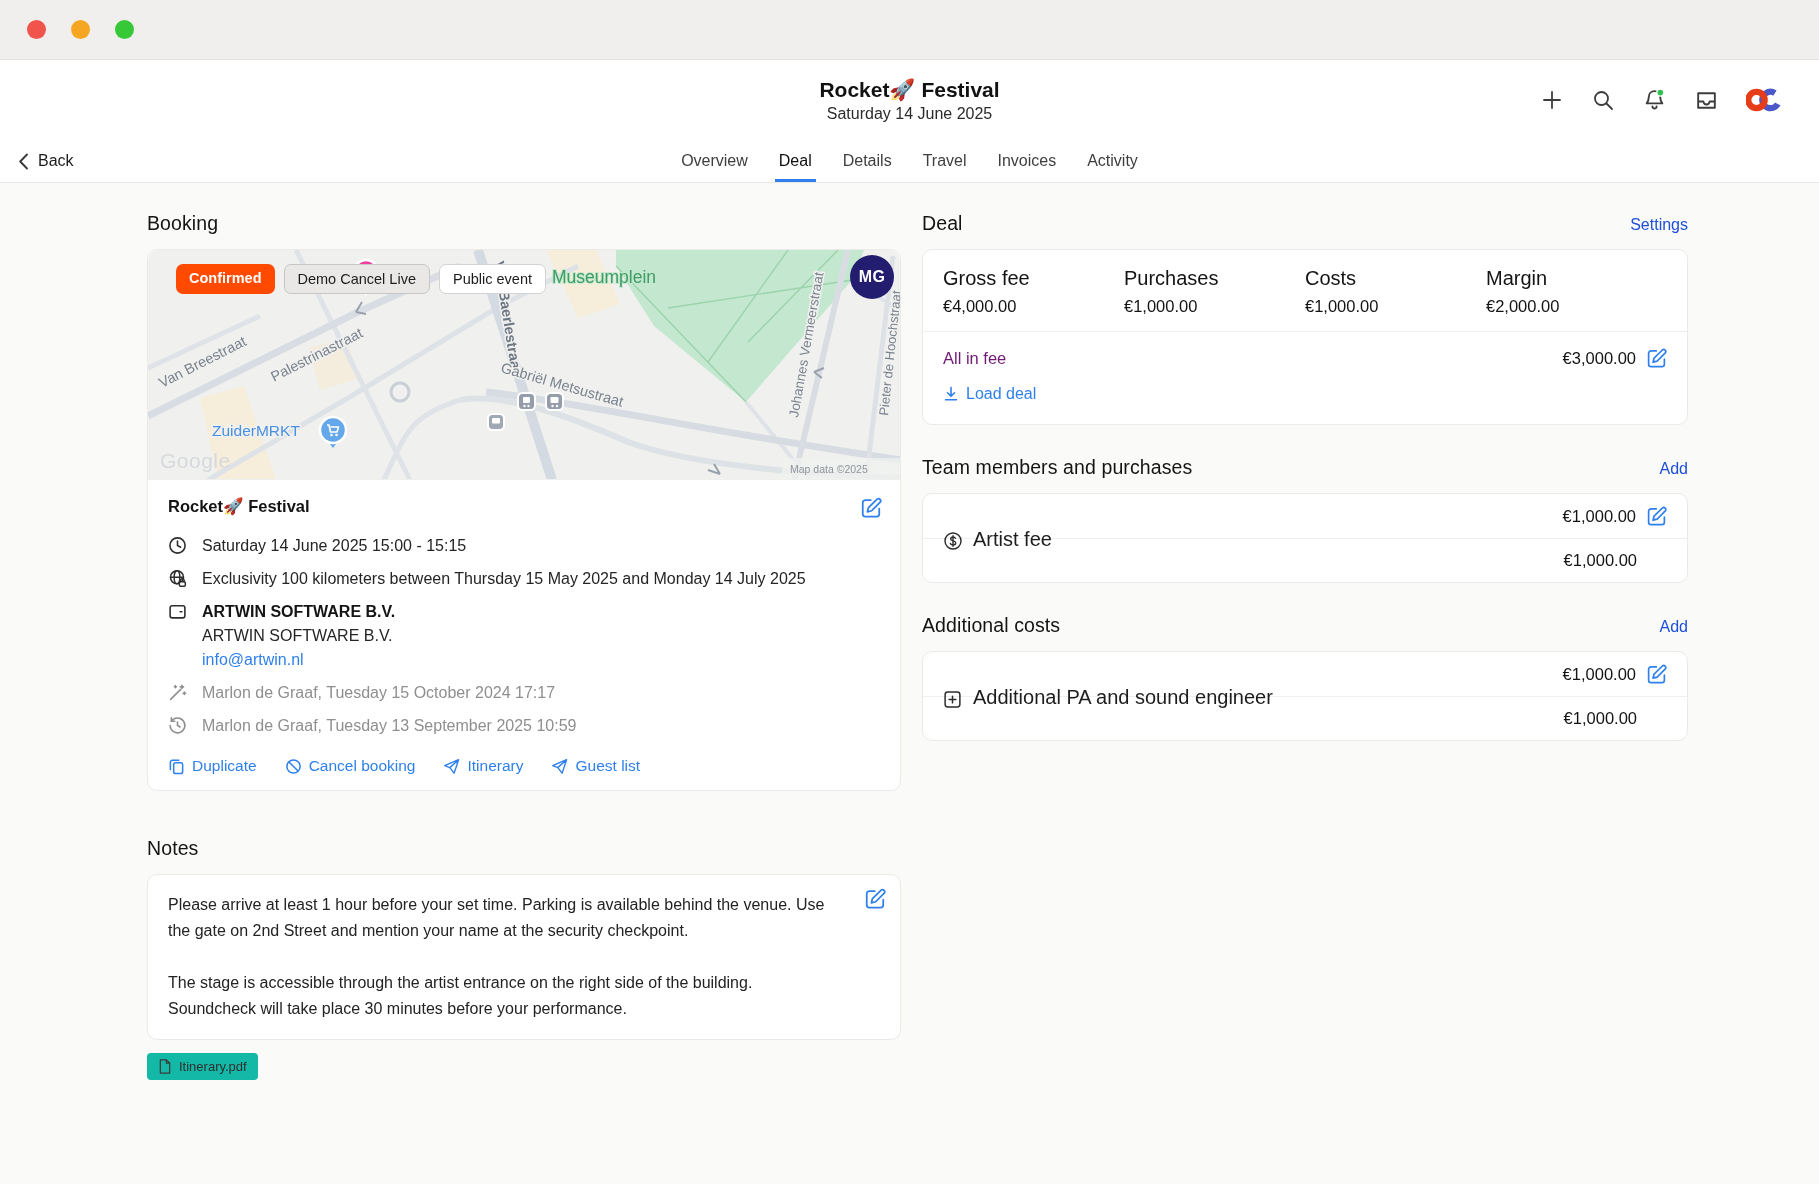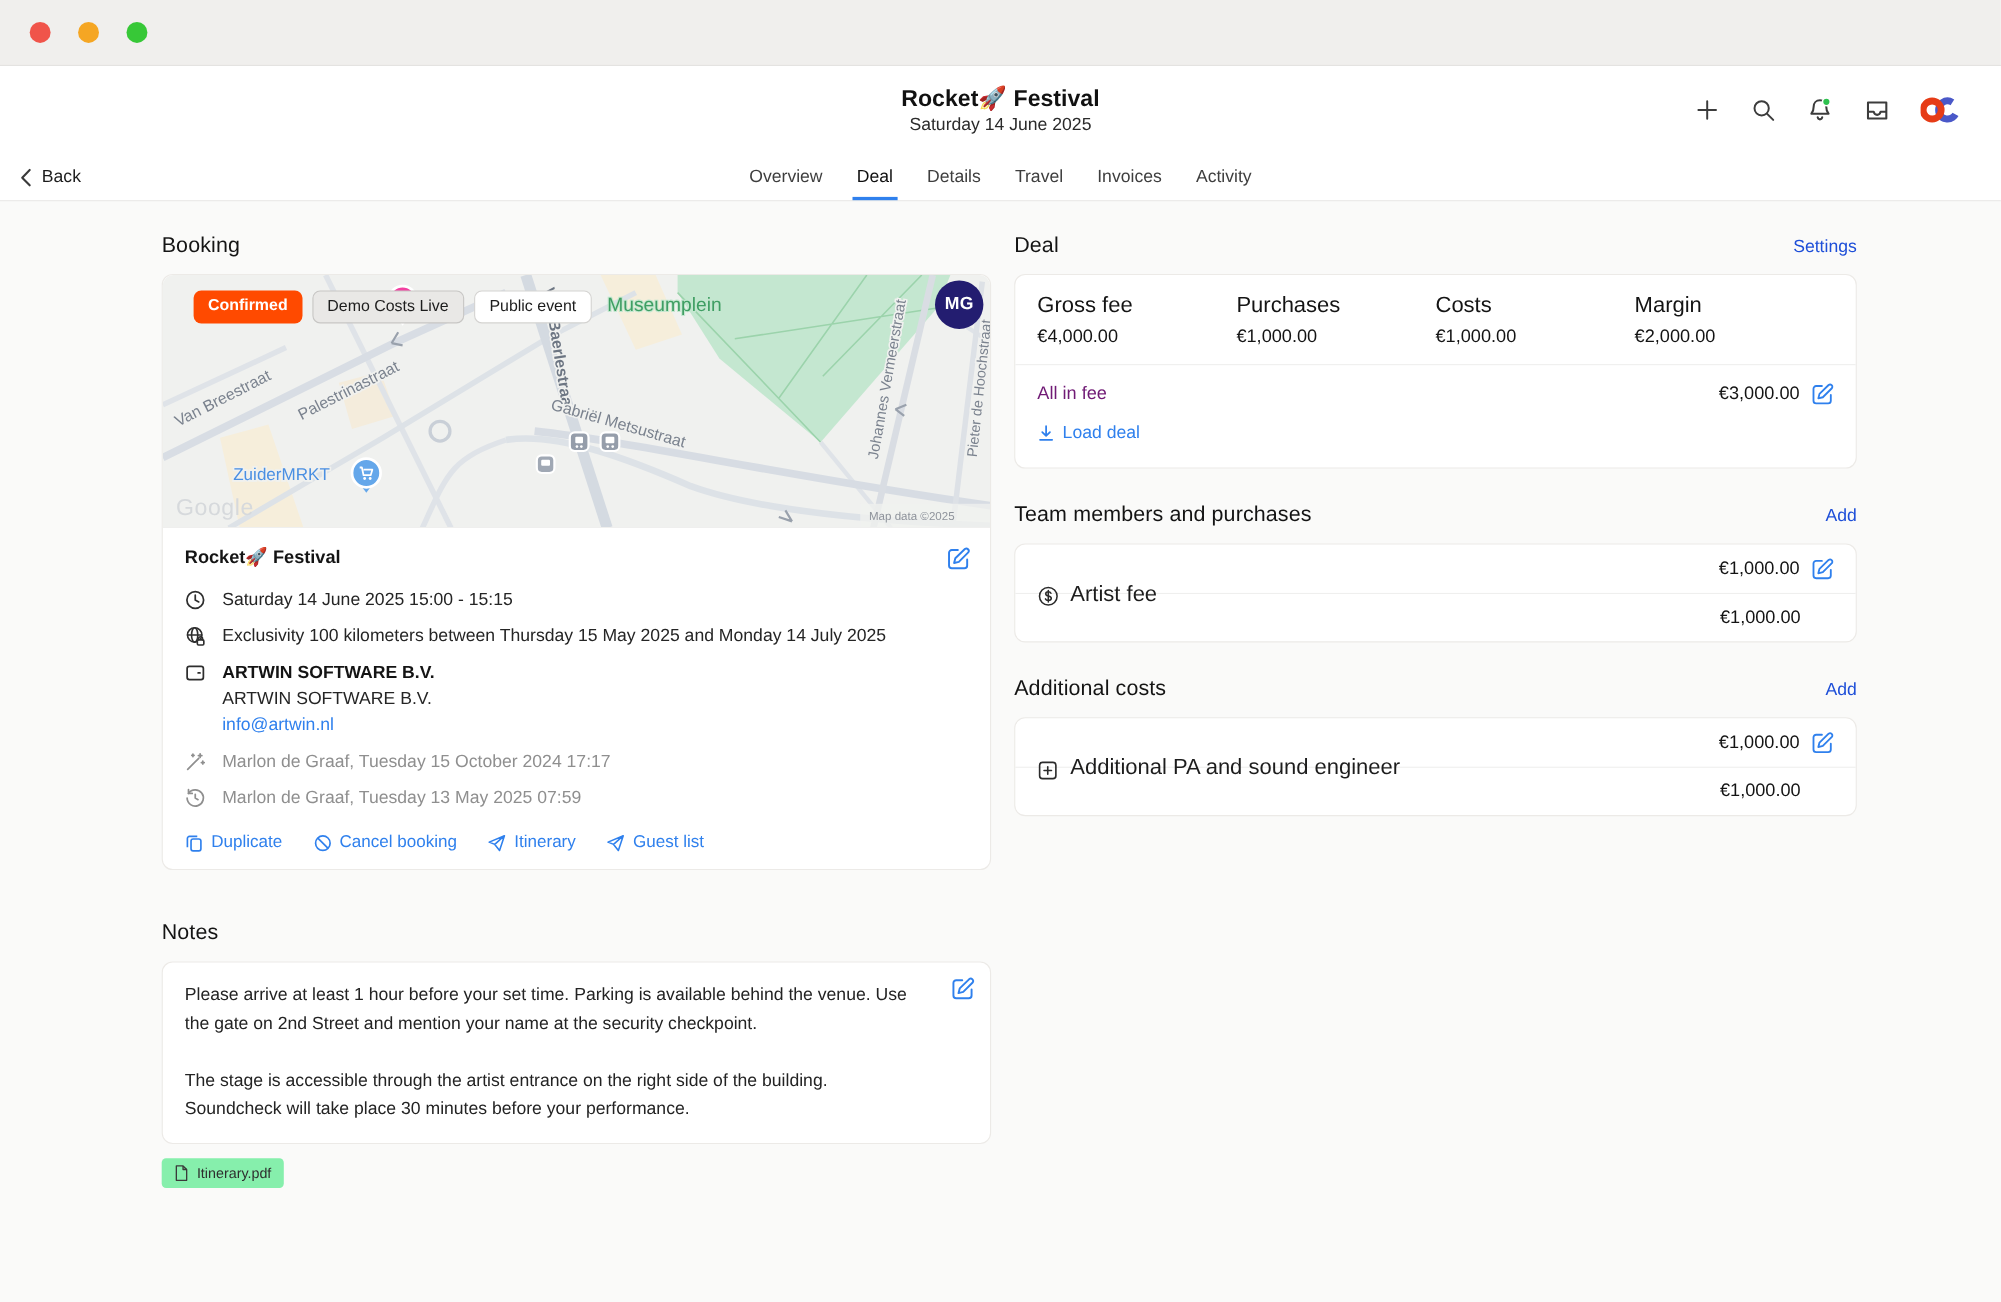--- a/index.html
+++ b/index.html
@@ -75,21 +75,21 @@
   .action { display:flex; align-items:center; gap:7px; color:#2f80ed;
     font-size:15.5px; font-weight:500; cursor:pointer; }
 
   
   .notes-head { margin:46px 0 14px; }
   .notes-card { position:relative; padding:17px 56px 17px 20px; font-size:16px;
     line-height:26px; color:#232323; }
   .notes-card p + p { margin-top:26px; }
   .notes-edit { position:absolute; top:13px; right:14px; }
   .chip { display:inline-flex; align-items:center; gap:7px; margin-top:13px;
-    background:#86efac; border-radius:4px; padding:6px 11px; font-size:13px;
+    background:#14b8a6; border-radius:4px; padding:6px 11px; font-size:13px;
     color:#2e2e2e; cursor:pointer; }
 
   
   .deal-summary { display:grid; grid-template-columns:repeat(4,1fr); padding:17px 20px 15px; }
   .ds-label { font-size:20px; font-weight:500; color:#141414; }
   .ds-value { font-size:16.5px; color:#141414; margin-top:7px; }
   .allin { border-top:1px solid #efefee; padding:16px 20px 18px; }
   .allin-row { display:flex; justify-content:space-between; align-items:center; }
   .allin-label { font-size:16.5px; font-weight:500; color:#701a75; }
   .money { display:flex; align-items:center; gap:10px; font-size:16.5px; color:#141414; }
@@ -248,21 +248,21 @@
           <text x="642" y="223" font-size="10.5" fill="#8e939b">Map data ©2025</text>
         </svg>
 
         <svg class="map-pin" width="28" height="40" viewBox="0 0 28 40">
           <path d="M14 2c6.6 0 11.5 4.9 11.5 11.2C25.5 21 14 36 14 36S2.5 21 2.5 13.2C2.5 6.9 7.4 2 14 2Z" fill="#f23fa0" stroke="#fff" stroke-width="2.5"></path>
           <circle cx="14" cy="13" r="4" fill="#fff"></circle>
         </svg>
 
         <div class="map-badges">
           <span class="badge badge-confirmed">Confirmed</span>
-          <span class="badge badge-gray">Demo Costs Live</span>
+          <span class="badge badge-gray">Demo Cancel Live</span>
           <span class="badge badge-white">Public event</span>
         </div>
 
         <div class="map-avatar">MG</div>
       </div>
 
       <div class="bk-body">
         <div class="bk-title-row">
           <span class="bk-title">Rocket🚀 Festival</span>
           <span class="edit-btn">
@@ -323,21 +323,21 @@
         </div>
 
         <div class="d-row gray">
           <span class="d-icon">
             <svg width="19" height="19" viewBox="0 0 18 18" fill="none" stroke="currentColor" stroke-width="1.5" stroke-linecap="round" stroke-linejoin="round">
                 <path d="M3.2 5A7 7 0 1 1 2 9"></path>
                 <path d="M3.2 1.8V5h3.2"></path>
                 <path d="M9 5.8V9l2.4 1.4"></path>
               </svg>
           </span>
-          <span>Marlon de Graaf, Tuesday 13 May 2025 07:59</span>
+          <span>Marlon de Graaf, Tuesday 13 September 2025 10:59</span>
         </div>
 
         <div class="bk-actions">
           <span class="action">
             <svg width="17" height="17" viewBox="0 0 18 18" fill="none" stroke="currentColor" stroke-width="1.6" stroke-linejoin="round">
                 <rect x="6" y="5" width="9.5" height="11.5" rx="2"></rect>
                 <path d="M12 2.5H4.5a2 2 0 0 0-2 2V13"></path>
               </svg>
             <span>Duplicate</span>
           </span>

